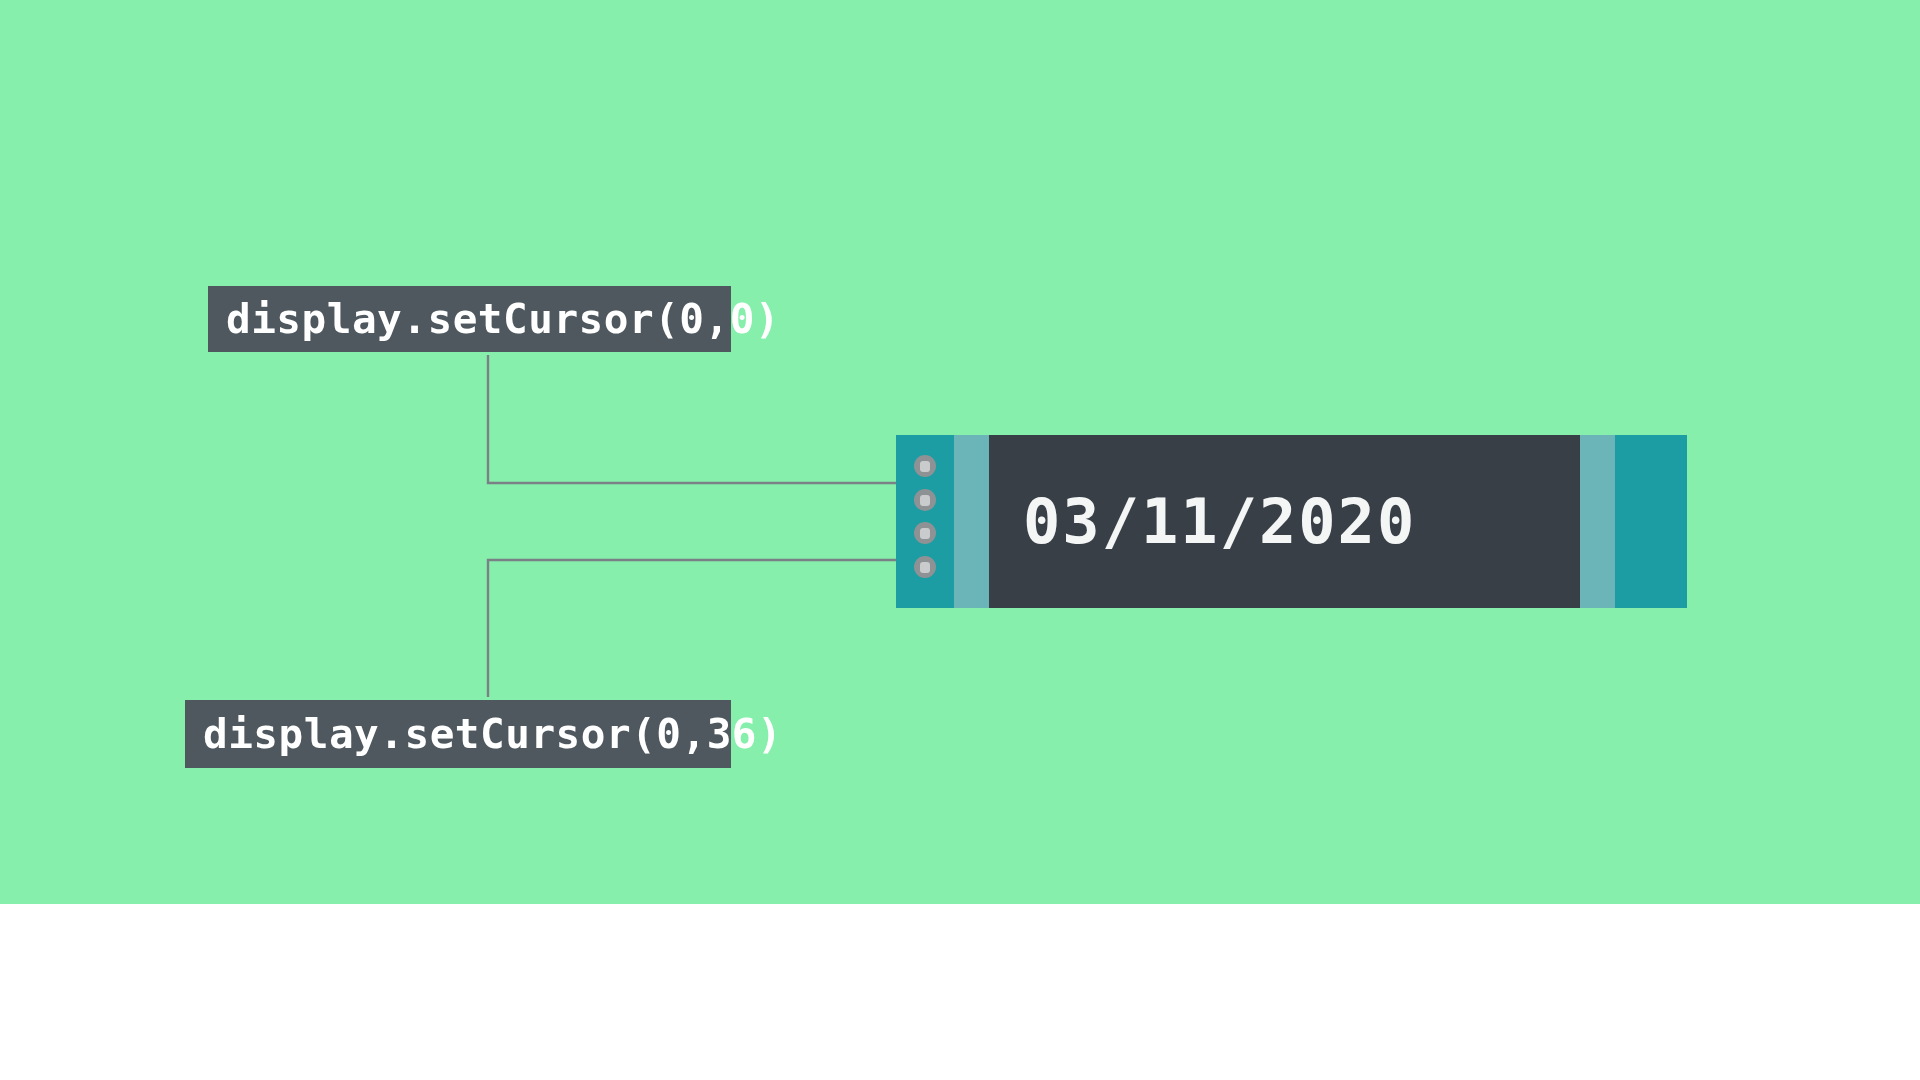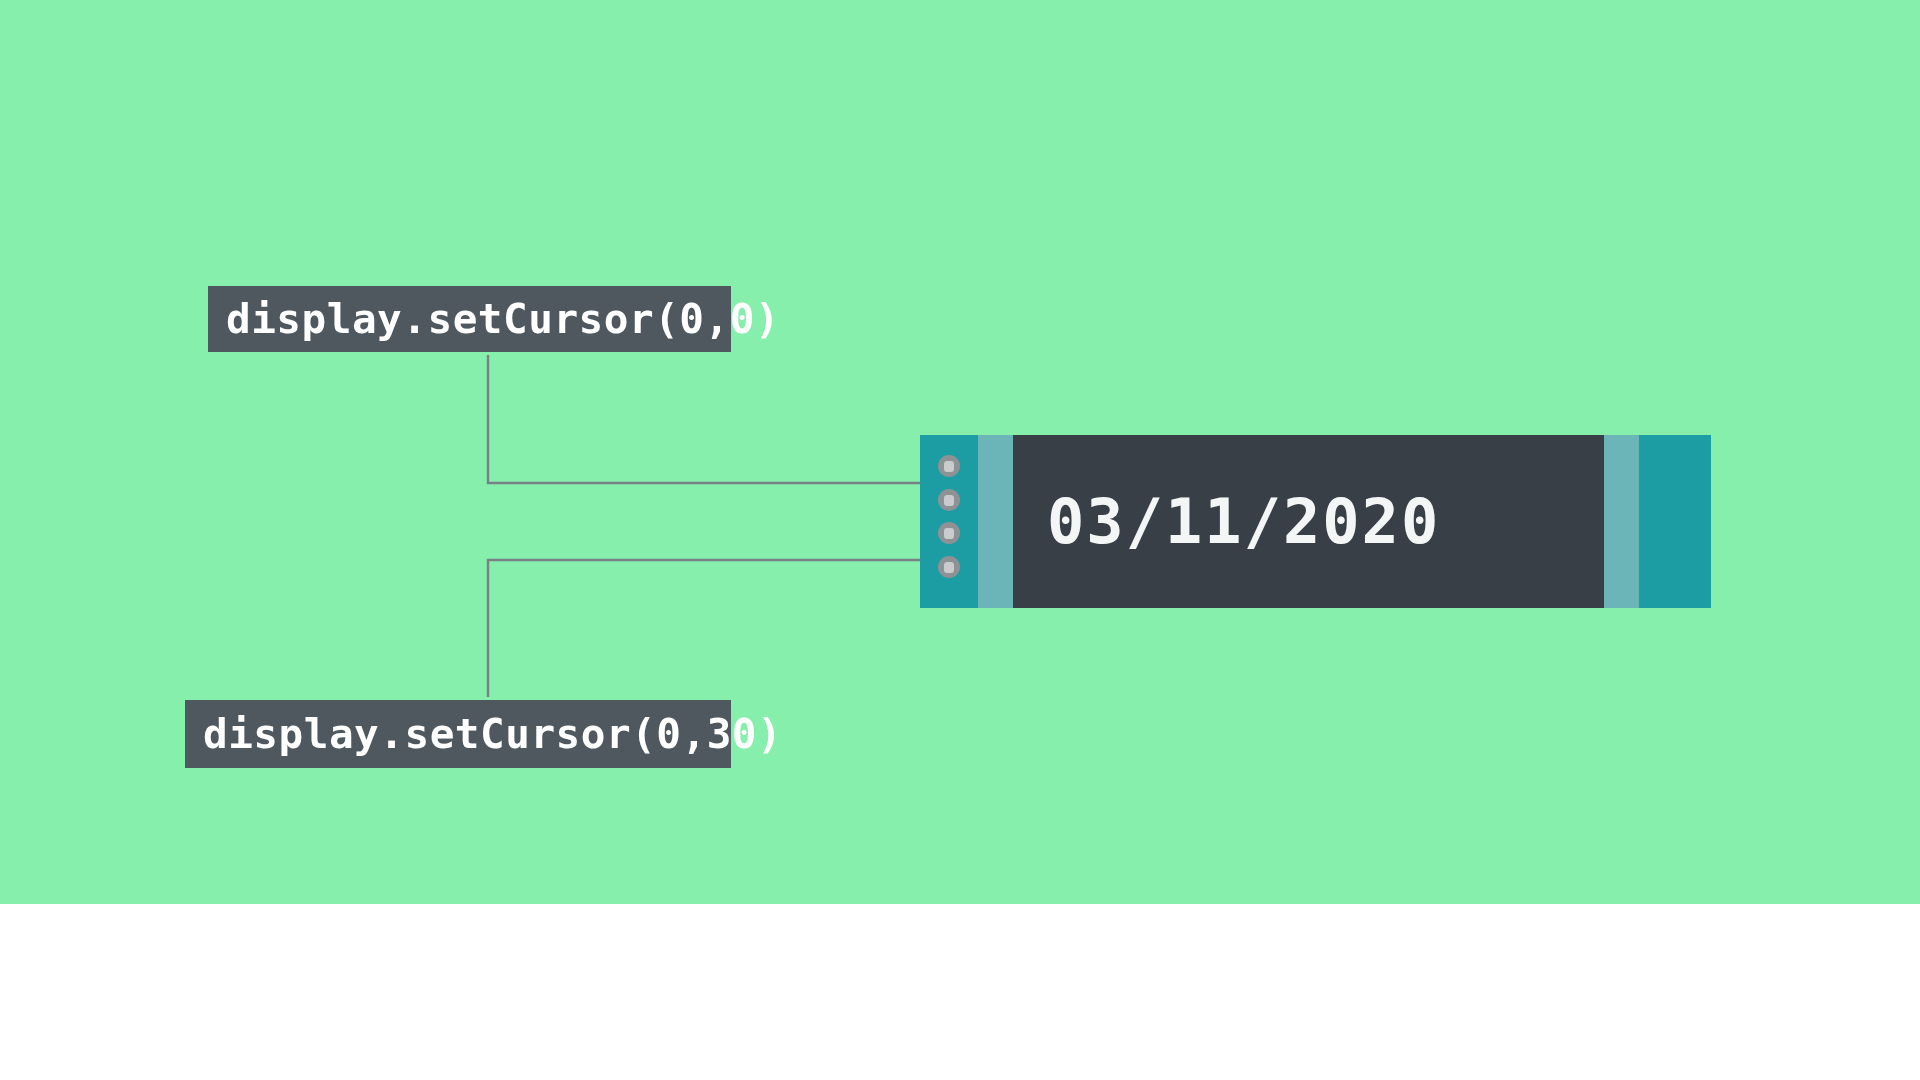--- a/index.html
+++ b/index.html
@@ -62,21 +62,21 @@
     left: 185px;
     top: 700px;
     width: 546px;
     height: 68px;
     padding-left: 18px;
   }
 
   
   #lcd-module {
     position: absolute;
-    left: 920px;
+    left: 896px;
     top: 435px;
     width: 791px;
     height: 173px;
     z-index: 2;
     display: flex;
     align-items: stretch;
     background: #383f46;
     border-radius: 25px;
   }
 
@@ -150,21 +150,21 @@
     <path d="M 488 355 L 488 483 L 1050 483" fill="none" stroke="#7a8085" stroke-width="2.4"></path>
 
     <path d="M 1050 560 L 488 560 L 488 697" fill="none" stroke="#7a8085" stroke-width="2.4"></path>
   </svg>
 
   <div class="chip" id="chip-cursor-0-0">
     <span>display.setCursor(0,0)</span>
   </div>
 
   <div class="chip" id="chip-cursor-0-20">
-    <span>display.setCursor(0,30)</span>
+    <span>display.setCursor(0,36)</span>
   </div>
 
   <div id="lcd-module">
 
     <div class="bezel-solid" id="bezel-left-solid">
       <span class="pin" id="pin-1"></span>
       <span class="pin" id="pin-2"></span>
       <span class="pin" id="pin-3"></span>
       <span class="pin" id="pin-4"></span>
     </div>

